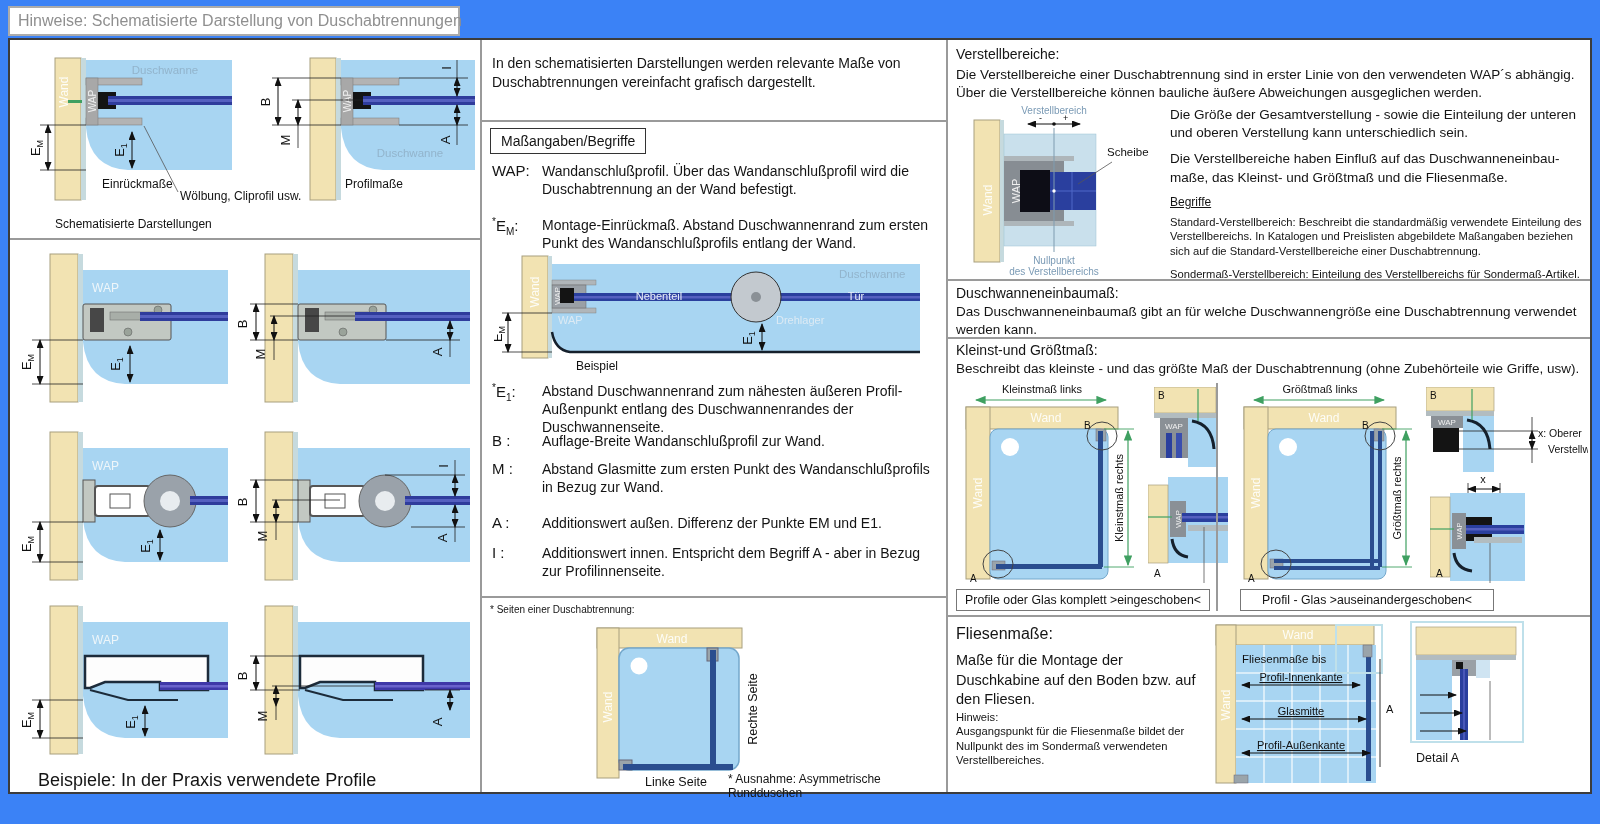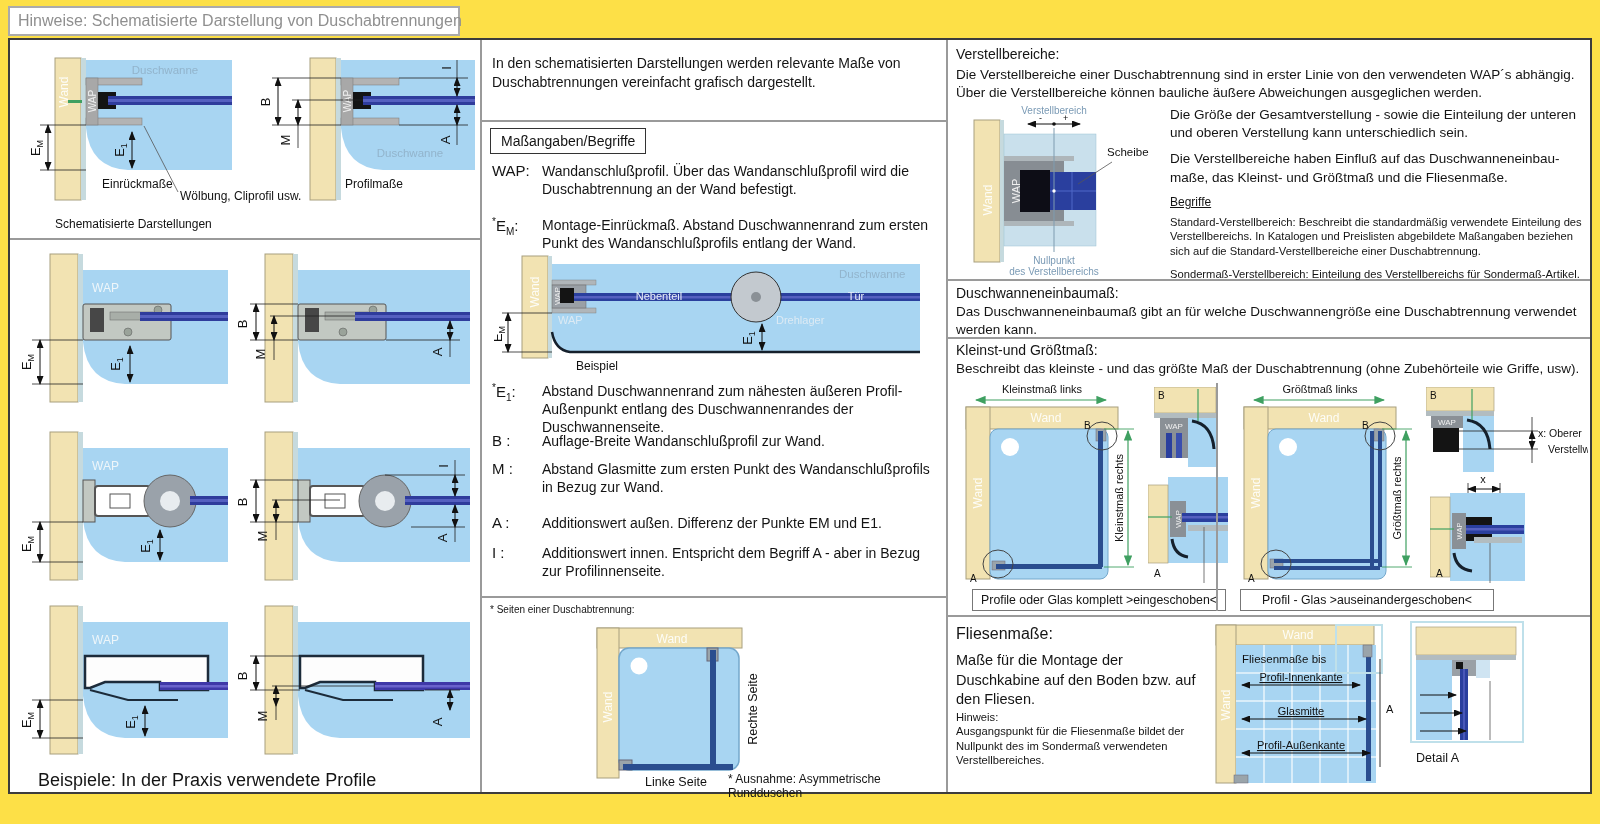--- a/index.html
+++ b/index.html
@@ -1,16 +1,16 @@
 <!DOCTYPE html>
 <html><head>
 <meta charset="utf-8">
 <style>
   html,body{margin:0;padding:0;background:#cbcbcb;}
-  #page{position:relative;width:1600px;height:824px;background:#fde047;outline:2px solid #6a6a6a;
+  #page{position:relative;width:1600px;height:824px;background:#3b82f6;outline:2px solid #6a6a6a;
         font-family:"Liberation Sans",sans-serif;color:#141414;overflow:hidden;}
   .abs{position:absolute;}
   #titlebar{left:8px;top:6px;width:440px;height:26px;background:#fff;border:2px solid #ababab;
             color:#8f8f8f;font-size:16px;line-height:25px;padding-left:8px;white-space:nowrap;}
   #main{left:8px;top:38px;width:1580px;height:752px;background:#fff;border:2px solid #3c3c3c;}
   .col{position:absolute;top:0;height:752px;}
   #colL{left:0;width:470px;border-right:2px solid #9a9a9a;}
   #colM{left:472px;width:464px;border-right:2px solid #9a9a9a;}
   #colR{left:938px;width:642px;}
   .hr{position:absolute;left:0;width:100%;border-top:2px solid #9a9a9a;}
@@ -426,21 +426,21 @@
       <rect x="22" y="24" width="16" height="36" fill="#8a9096"></rect>
       <text text-anchor="middle" transform="rotate(-90 30 42)" x="30" y="45" fill="#f0f0f0" font-size="8">WAP</text>
       <rect x="34" y="36" width="46" height="9" fill="#2a3f9e"></rect>
             <rect x="34" y="39" width="46" height="2.5" fill="#5560c0"></rect>
       <rect x="40" y="48" width="40" height="6" fill="#b2bcc0"></rect>
       <path d="M24,62 Q26,78 40,80" fill="none" stroke="#15202c" stroke-width="3"></path>
       <line x1="0" y1="40" x2="24" y2="40" stroke="#3fa061" stroke-width="1.2"></line>
       <text x="6" y="100" font-size="10" fill="#111">A</text>
       <line x1="56" y1="50" x2="56" y2="106" class="ldr"></line>
     </svg>
-    <div class="capbox" style="left:24px;top:250px;width:252px">Profile oder Glas komplett &gt;eingeschoben&lt;</div>
+    <div class="capbox" style="left:8px;top:250px;width:252px">Profile oder Glas komplett &gt;eingeschoben&lt;</div>
 
     <div class="abs" style="left:268px;top:44px;height:228px;border-left:2px solid #9a9a9a"></div>
 
     <svg class="abs" style="left:284px;top:44px" width="195" height="202">
       <text text-anchor="middle" x="88" y="10" font-size="11" fill="#111">Größtmaß links</text>
       <line x1="22" y1="17" x2="152" y2="17" stroke="#3fa061" stroke-width="1.2" marker-start="url(#gh)" marker-end="url(#gh)"></line>
       <rect x="12" y="24" width="152" height="22" fill="#f2e3b2" stroke="#a89f7e"></rect>
       <rect x="12" y="24" width="24" height="172" fill="#f2e3b2" stroke="#a89f7e"></rect>
       <text class="wT" text-anchor="middle" x="92" y="39" font-size="11.5">Wand</text>
       <text class="wT" text-anchor="middle" transform="rotate(-90 24 110)" x="24" y="114" font-size="11.5">Wand</text>

